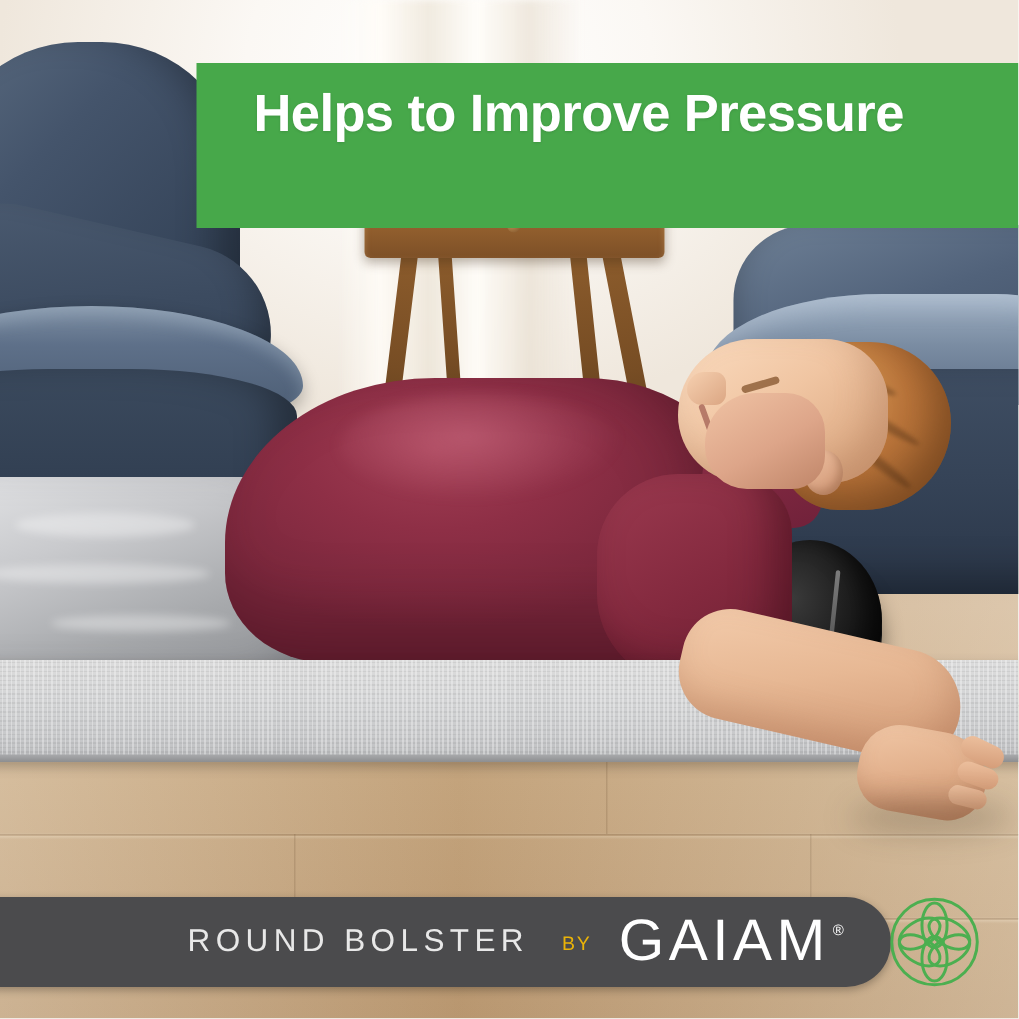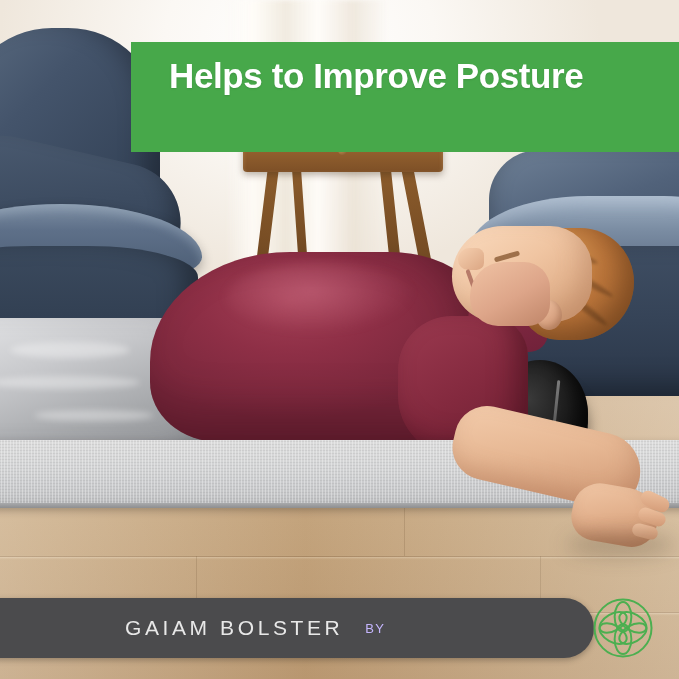--- a/index.html
+++ b/index.html
@@ -405,21 +405,21 @@
   }
   .brand-product {
     color: #e8e8e8;
     font-family: "Liberation Sans", sans-serif;
     font-size: 21px;
     letter-spacing: 3.6px;
     margin-left: 131px;
     white-space: nowrap;
   }
   .brand-by {
-    color: #c4b5fd;
+    color: #eab308;
     font-family: "Liberation Sans", sans-serif;
     font-size: 13px;
     letter-spacing: 1.2px;
     margin-left: 22px;
     white-space: nowrap;
   }
   .brand-name {
     color: #ffffff;
     font-family: "Liberation Sans", sans-serif;
     font-size: 39px;
@@ -523,26 +523,27 @@
 
     <div class="arm"></div>
     <div class="hand"></div>
     <div class="finger" style="left:640px; top:494px; width:30px; height:15px; transform:rotate(26deg);"></div>
     <div class="finger" style="left:638px; top:510px; width:28px; height:14px; transform:rotate(20deg);"></div>
     <div class="finger" style="left:632px; top:525px; width:26px; height:13px; transform:rotate(14deg);"></div>
     <div class="shadow-soft" style="left:566px; top:534px; width:110px; height:22px;"></div>
   </div>
 
   <div class="headline-banner">
-    <div class="headline-line">Helps to Improve Posture</div>
+    <div class="headline-line">Helps to Improve Pressure</div>
   </div>
 
   <div class="brand-bar">
-    <span class="brand-product">GAIAM BOLSTER</span>
+    <span class="brand-product">ROUND BOLSTER</span>
     <span class="brand-by">BY</span>
+    <span class="brand-name"><span>GAIAM</span><span class="brand-reg">®</span></span>
   </div>
 
   <div class="brand-logo">
     <svg viewBox="0 0 100 100" width="62" height="62" aria-hidden="true">
       <g fill="none" stroke="#4caf50" stroke-width="3.2">
         <circle cx="50" cy="50" r="46"></circle>
         <ellipse cx="50" cy="32" rx="13.5" ry="24"></ellipse>
         <ellipse cx="50" cy="68" rx="13.5" ry="24"></ellipse>
         <ellipse cx="34" cy="41" rx="13.5" ry="24" transform="rotate(60 34 41)"></ellipse>
         <ellipse cx="66" cy="59" rx="13.5" ry="24" transform="rotate(60 66 59)"></ellipse>

